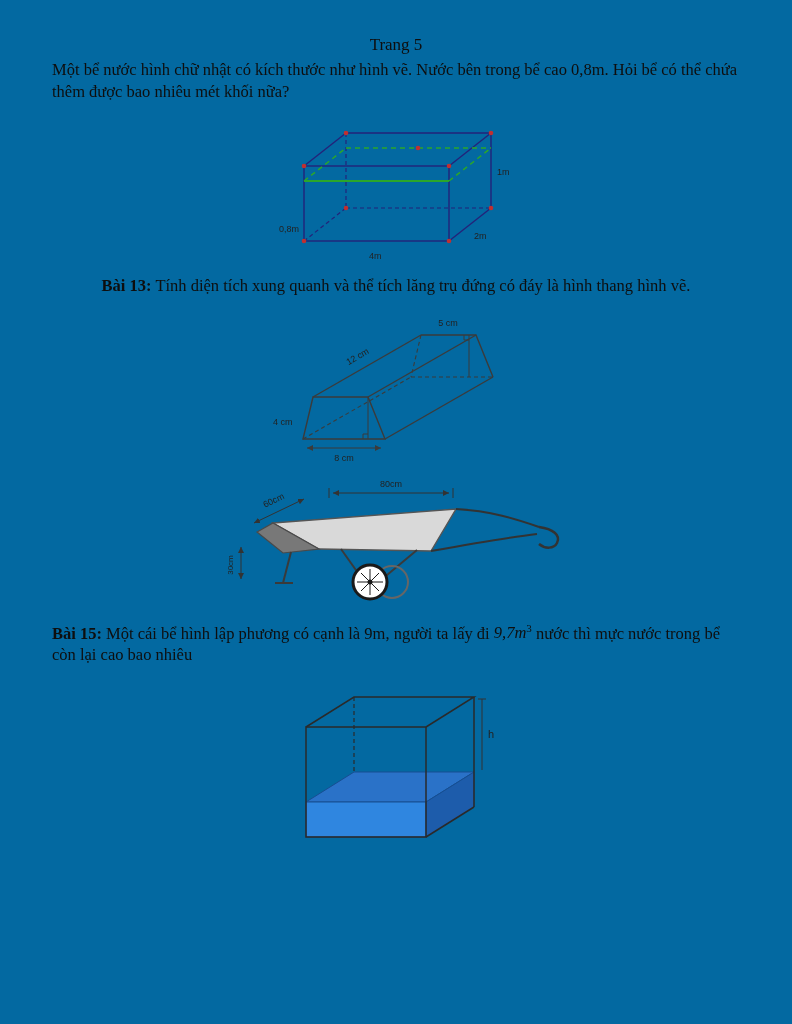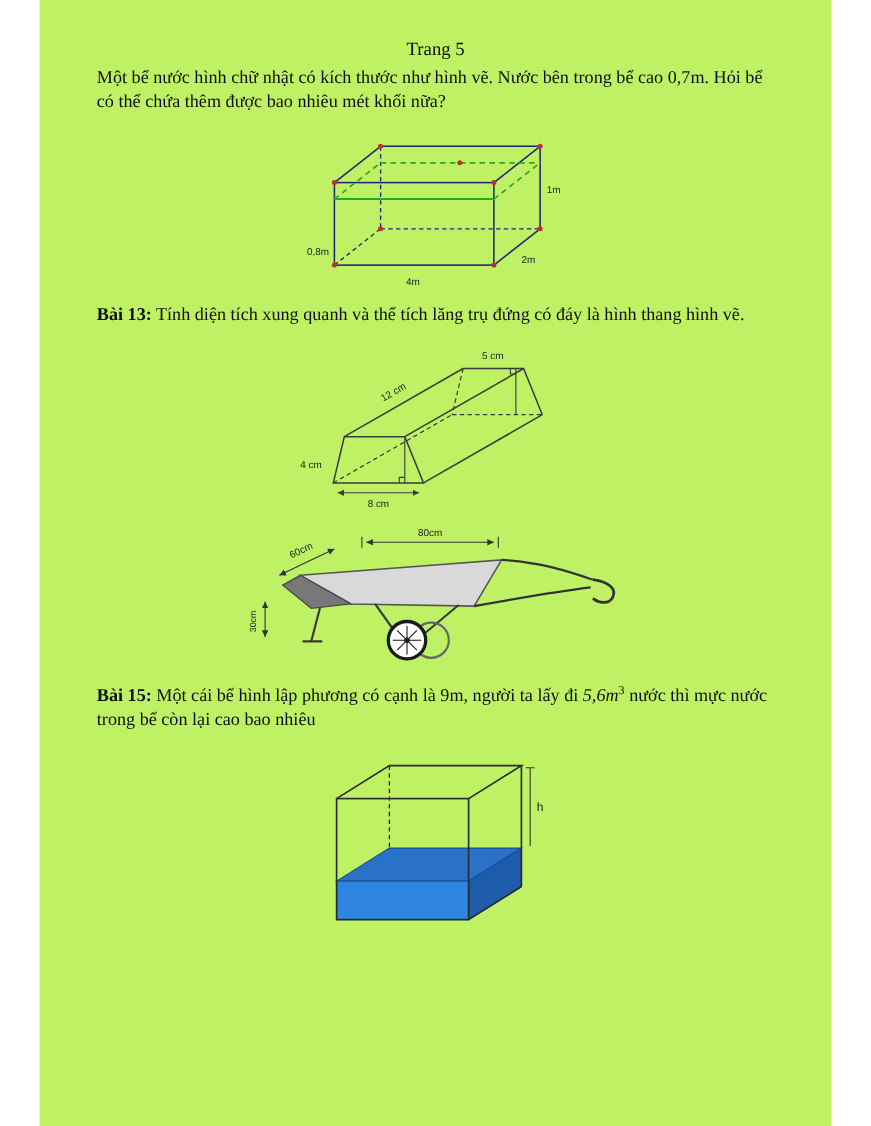--- a/index.html
+++ b/index.html
@@ -1,46 +1,46 @@
 <!DOCTYPE html>
 <html><head>
 <meta charset="utf-8">
 <style>
   * { box-sizing: border-box; }
   html,body { margin:0; padding:0; background:#ffffff; }
   .page {
-    width:720px; min-height:1024px; margin:0 auto;
+    width:792px; min-height:1024px; margin:0 auto;
     padding:34px 52px 40px 52px;
     font-family:"Liberation Serif", serif;
     font-size:16.5px; line-height:1.32; color:#0e0e0e;
-    background:#bef264;
+    background:#0369a1;
   }
   .title { text-align:center; font-size:17px; margin:0 0 3px 0; }
   .para { margin:0 0 2px 0; }
   .para b { font-weight:bold; }
   .math-i { font-style:italic; }
   sup { font-size:11px; }
   .fig { display:block; margin:6px auto; }
   .fig-tank   { margin:8px auto 12px auto; }
   .fig-prism  { margin:10px auto 6px auto; }
   .fig-barrow { margin:12px auto 12px auto; }
   .fig-cube   { margin:16px auto 0 auto; }
   .dim { font-family:"Liberation Sans", sans-serif; font-size:9px; fill:#222222; }
   .dim-big { font-family:"Liberation Sans", sans-serif; font-size:11px; fill:#222222; }
   .mt6 { margin-top:6px; }
-  .mt4 { margin-top:4px; }
+  .mt4 { margin-top:4px;text-align:center; }
 </style>
 </head>
 <body>
 
 <div class="page">
 
   <div class="title">Trang 5</div>
 
-  <p class="para"><span>Một bể nước hình chữ nhật có kích thước như hình vẽ. Nước bên trong bể cao 0,7m. Hỏi bể có thể chứa thêm được bao nhiêu mét khối nữa?</span></p>
+  <p class="para"><span>Một bể nước hình chữ nhật có kích thước như hình vẽ. Nước bên trong bể cao 0,8m. Hỏi bể có thể chứa thêm được bao nhiêu mét khối nữa?</span></p>
 
   <svg class="fig fig-tank" width="235" height="152" viewBox="0 0 235 152">
 
     <g stroke="#23237a" stroke-width="1.2" fill="none" stroke-dasharray="4 3">
       <line x1="25" y1="130" x2="67" y2="97"></line>
       <line x1="67" y1="97" x2="212" y2="97"></line>
       <line x1="67" y1="22" x2="67" y2="97"></line>
     </g>
 
     <g stroke="#23237a" stroke-width="1.4" fill="none">
@@ -170,21 +170,21 @@
       <g stroke="#1a1a1a" stroke-width="1">
         <line x1="136" y1="105" x2="162" y2="105"></line>
         <line x1="149" y1="92" x2="149" y2="118"></line>
         <line x1="140" y1="96" x2="158" y2="114"></line>
         <line x1="140" y1="114" x2="158" y2="96"></line>
       </g>
       <circle cx="149" cy="105" r="2.5" fill="#1a1a1a"></circle>
     </g>
   </svg>
 
-  <p class="para mt6"><b>Bài 15:</b><span> Một cái bể hình lập phương có cạnh là 9m, người ta lấy đi </span><span class="math"><span class="math-i">5,6m</span><sup>3</sup></span><span> nước thì mực nước trong bể còn lại cao bao nhiêu</span></p>
+  <p class="para mt6"><b>Bài 15:</b><span> Một cái bể hình lập phương có cạnh là 9m, người ta lấy đi </span><span class="math"><span class="math-i">9,7m</span><sup>3</sup></span><span> nước thì mực nước trong bể còn lại cao bao nhiêu</span></p>
 
   <svg class="fig fig-cube" width="240" height="168" viewBox="0 0 240 168">
 
     <g stroke="#164e92" stroke-width="1">
       <polygon points="30,120 150,120 198,90 78,90" fill="#2a72c8"></polygon>
       <polygon points="150,120 198,90 198,125 150,155" fill="#1d5cab"></polygon>
       <rect x="30" y="120" width="120" height="35" fill="#2f86e0"></rect>
     </g>
 
     <g stroke="#2a2a2a" stroke-width="1.2" fill="none" stroke-dasharray="4 3">

